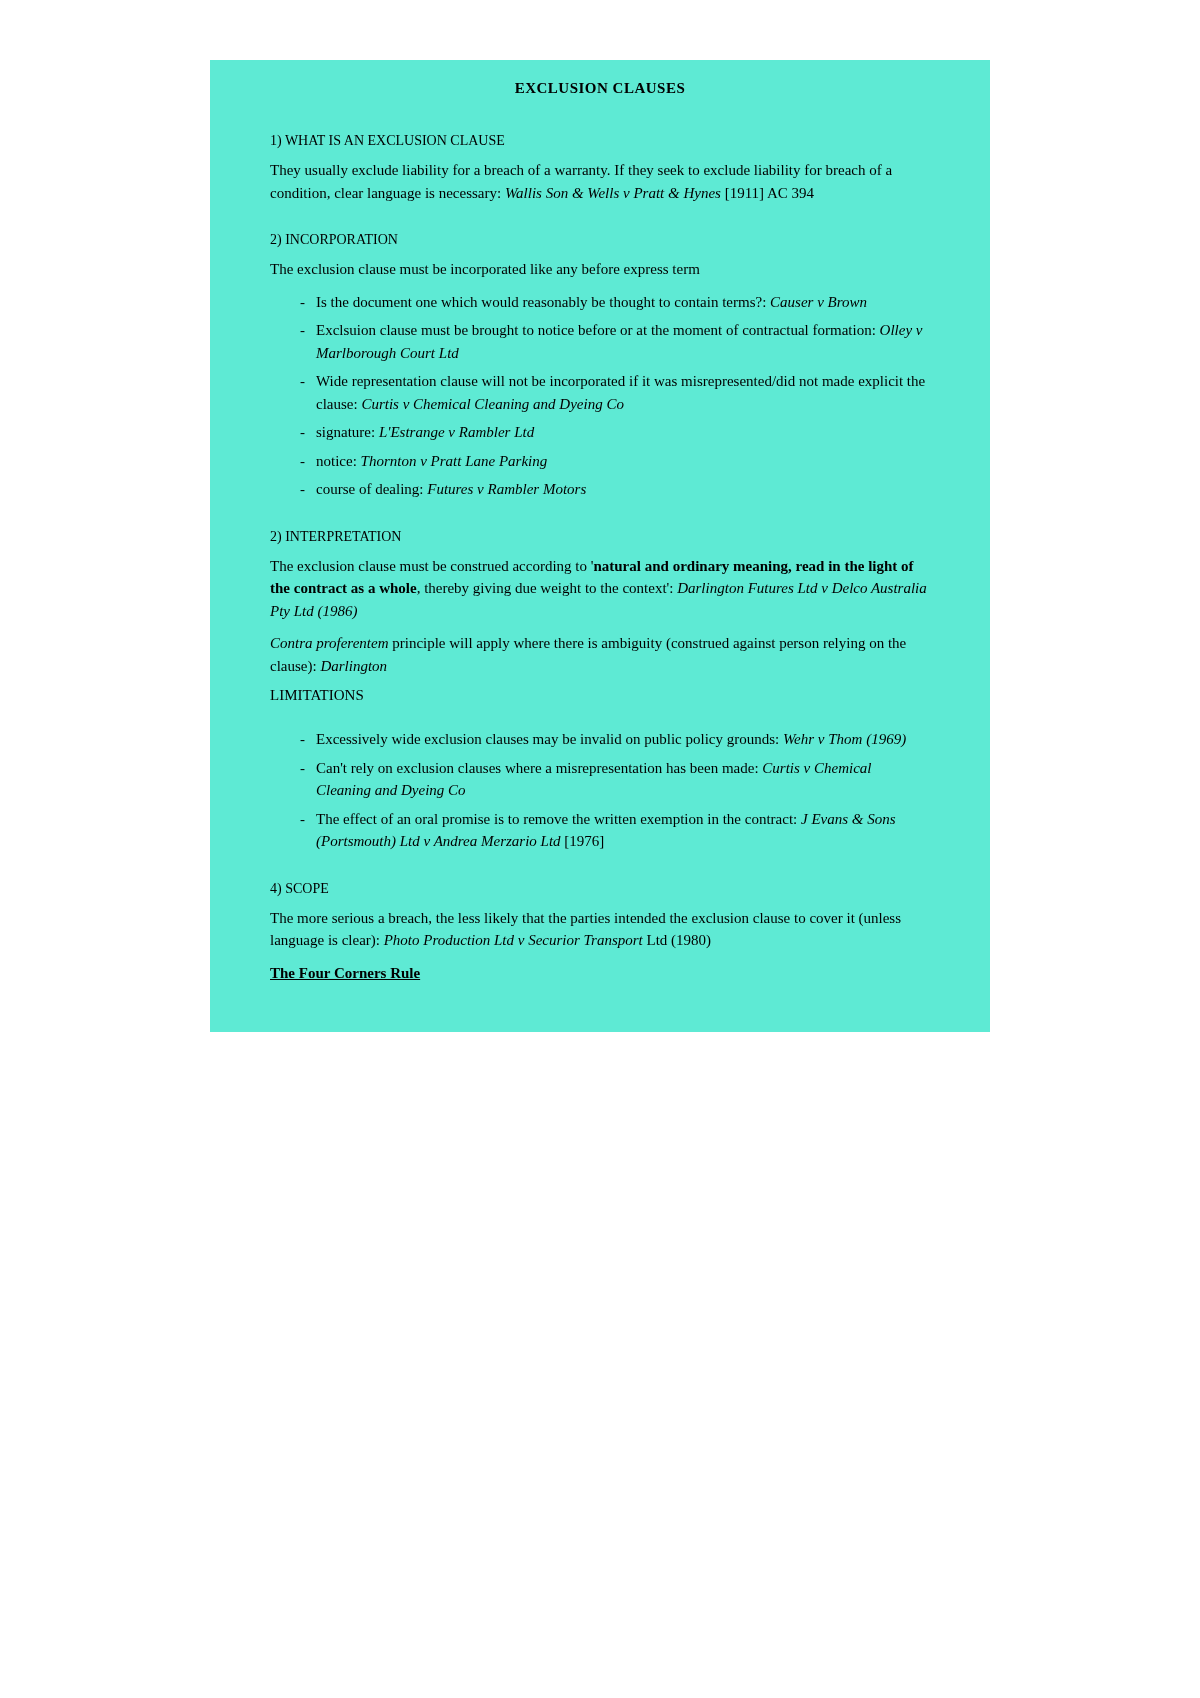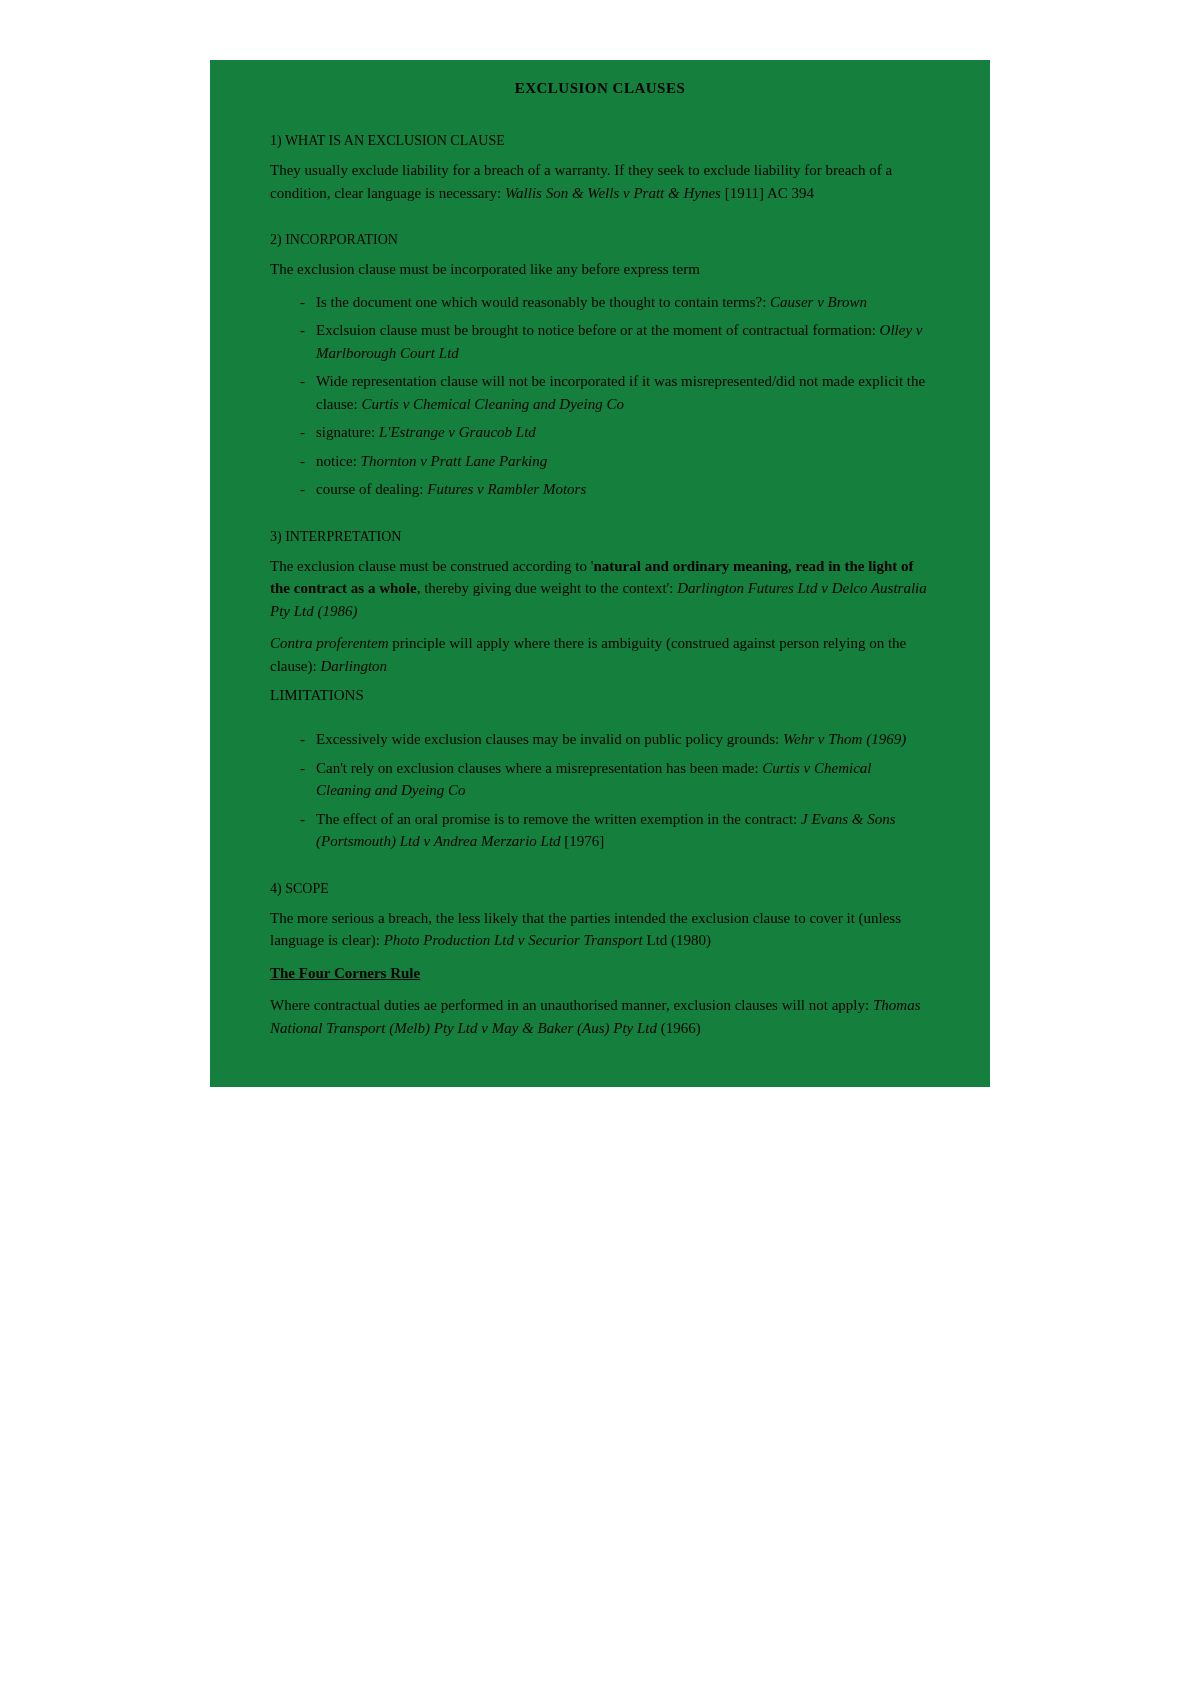--- a/index.html
+++ b/index.html
@@ -13,21 +13,21 @@
       font-family: 'Times New Roman', Times, serif;
       font-size: 15px;
       color: #000;
       display: flex;
       justify-content: center;
       padding: 60px 0;
     }
 
     .page {
       width: 780px;
-      background: #15803d;
+      background: #5eead4;
       padding: 20px 60px;
     }
 
     .page-title {
       text-align: center;
       font-weight: bold;
       font-size: 15px;
       margin-bottom: 36px;
       letter-spacing: 0.5px;
     }
@@ -106,33 +106,33 @@
       <li>
         Is the document one which would reasonably be thought to contain terms?:&nbsp;<span class="italic">Causer v Brown</span>
       </li>
       <li>
         Exclsuion clause must be brought to notice before or at the moment of contractual formation:&nbsp;<span class="italic">Olley v Marlborough Court Ltd</span>
       </li>
       <li>
         Wide representation clause will not be incorporated if it was misrepresented/did not made explicit the clause:&nbsp;<span class="italic">Curtis v Chemical Cleaning and Dyeing Co</span>
       </li>
       <li>
-        signature:&nbsp;<span class="italic">L'Estrange v Graucob Ltd</span>
+        signature:&nbsp;<span class="italic">L'Estrange v Rambler Ltd</span>
       </li>
       <li>
         notice:&nbsp;<span class="italic">Thornton v Pratt Lane Parking</span>
       </li>
       <li>
         course of dealing:&nbsp;<span class="italic">Futures v Rambler Motors</span>
       </li>
     </ul>
   </div>
 
   <div class="section">
-    <div class="section-heading">3) INTERPRETATION</div>
+    <div class="section-heading">2) INTERPRETATION</div>
     <div class="paragraph">
       The exclusion clause must be construed according to '<span class="bold">natural and ordinary meaning, read in the light of the contract as a whole</span>, thereby giving due weight to the context':&nbsp;<span class="italic">Darlington Futures Ltd v Delco Australia Pty Ltd (1986)</span>
     </div>
     <div class="paragraph">
       <span class="italic">Contra proferentem</span> principle will apply where there is ambiguity (construed against person relying on the clause):&nbsp;<span class="italic">Darlington</span>
     </div>
 
     <div class="sub-section-heading">LIMITATIONS</div>
     <ul class="dash-list">
       <li>
@@ -149,18 +149,15 @@
 
   <div class="section">
     <div class="section-heading">4) SCOPE</div>
     <div class="paragraph">
       The more serious a breach, the less likely that the parties intended the exclusion clause to cover it (unless language is clear):&nbsp;<span class="italic">Photo Production Ltd v Securior Transport</span> Ltd (1980)
     </div>
 
     <div class="paragraph">
       <span class="underline bold">The Four Corners Rule</span>
     </div>
-    <div class="paragraph">
-      Where contractual duties ae performed in an unauthorised manner, exclusion clauses will not apply:&nbsp;<span class="italic">Thomas National Transport (Melb) Pty Ltd v May &amp; Baker (Aus) Pty Ltd</span> (1966)
-    </div>
   </div>
 
 </div>
 
 </body></html>

